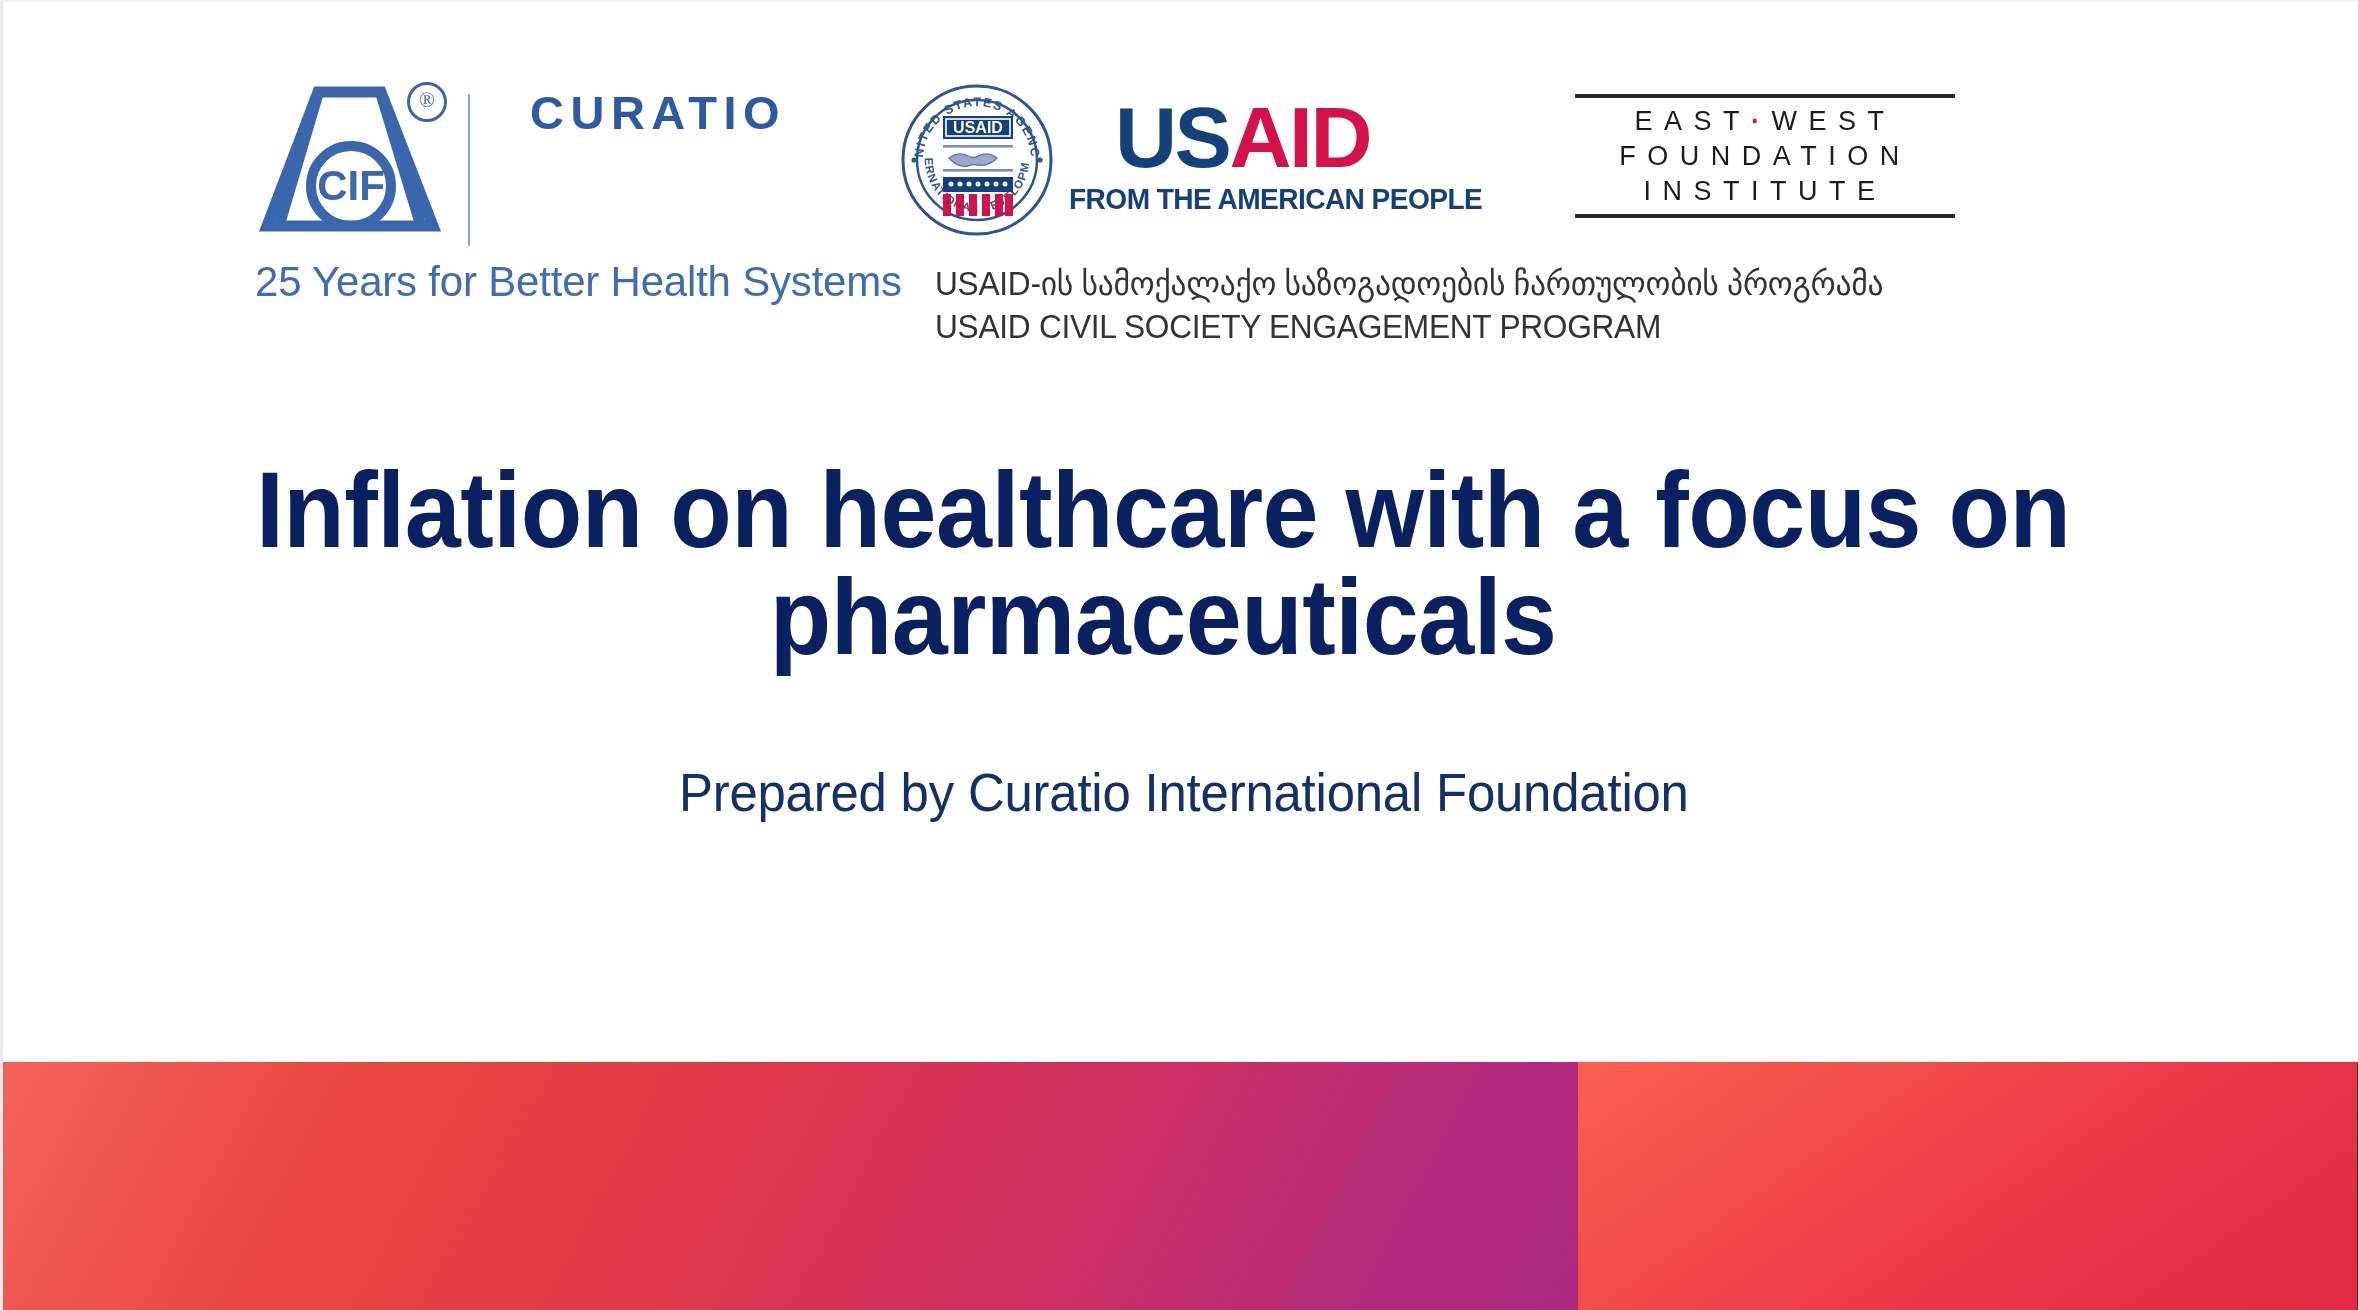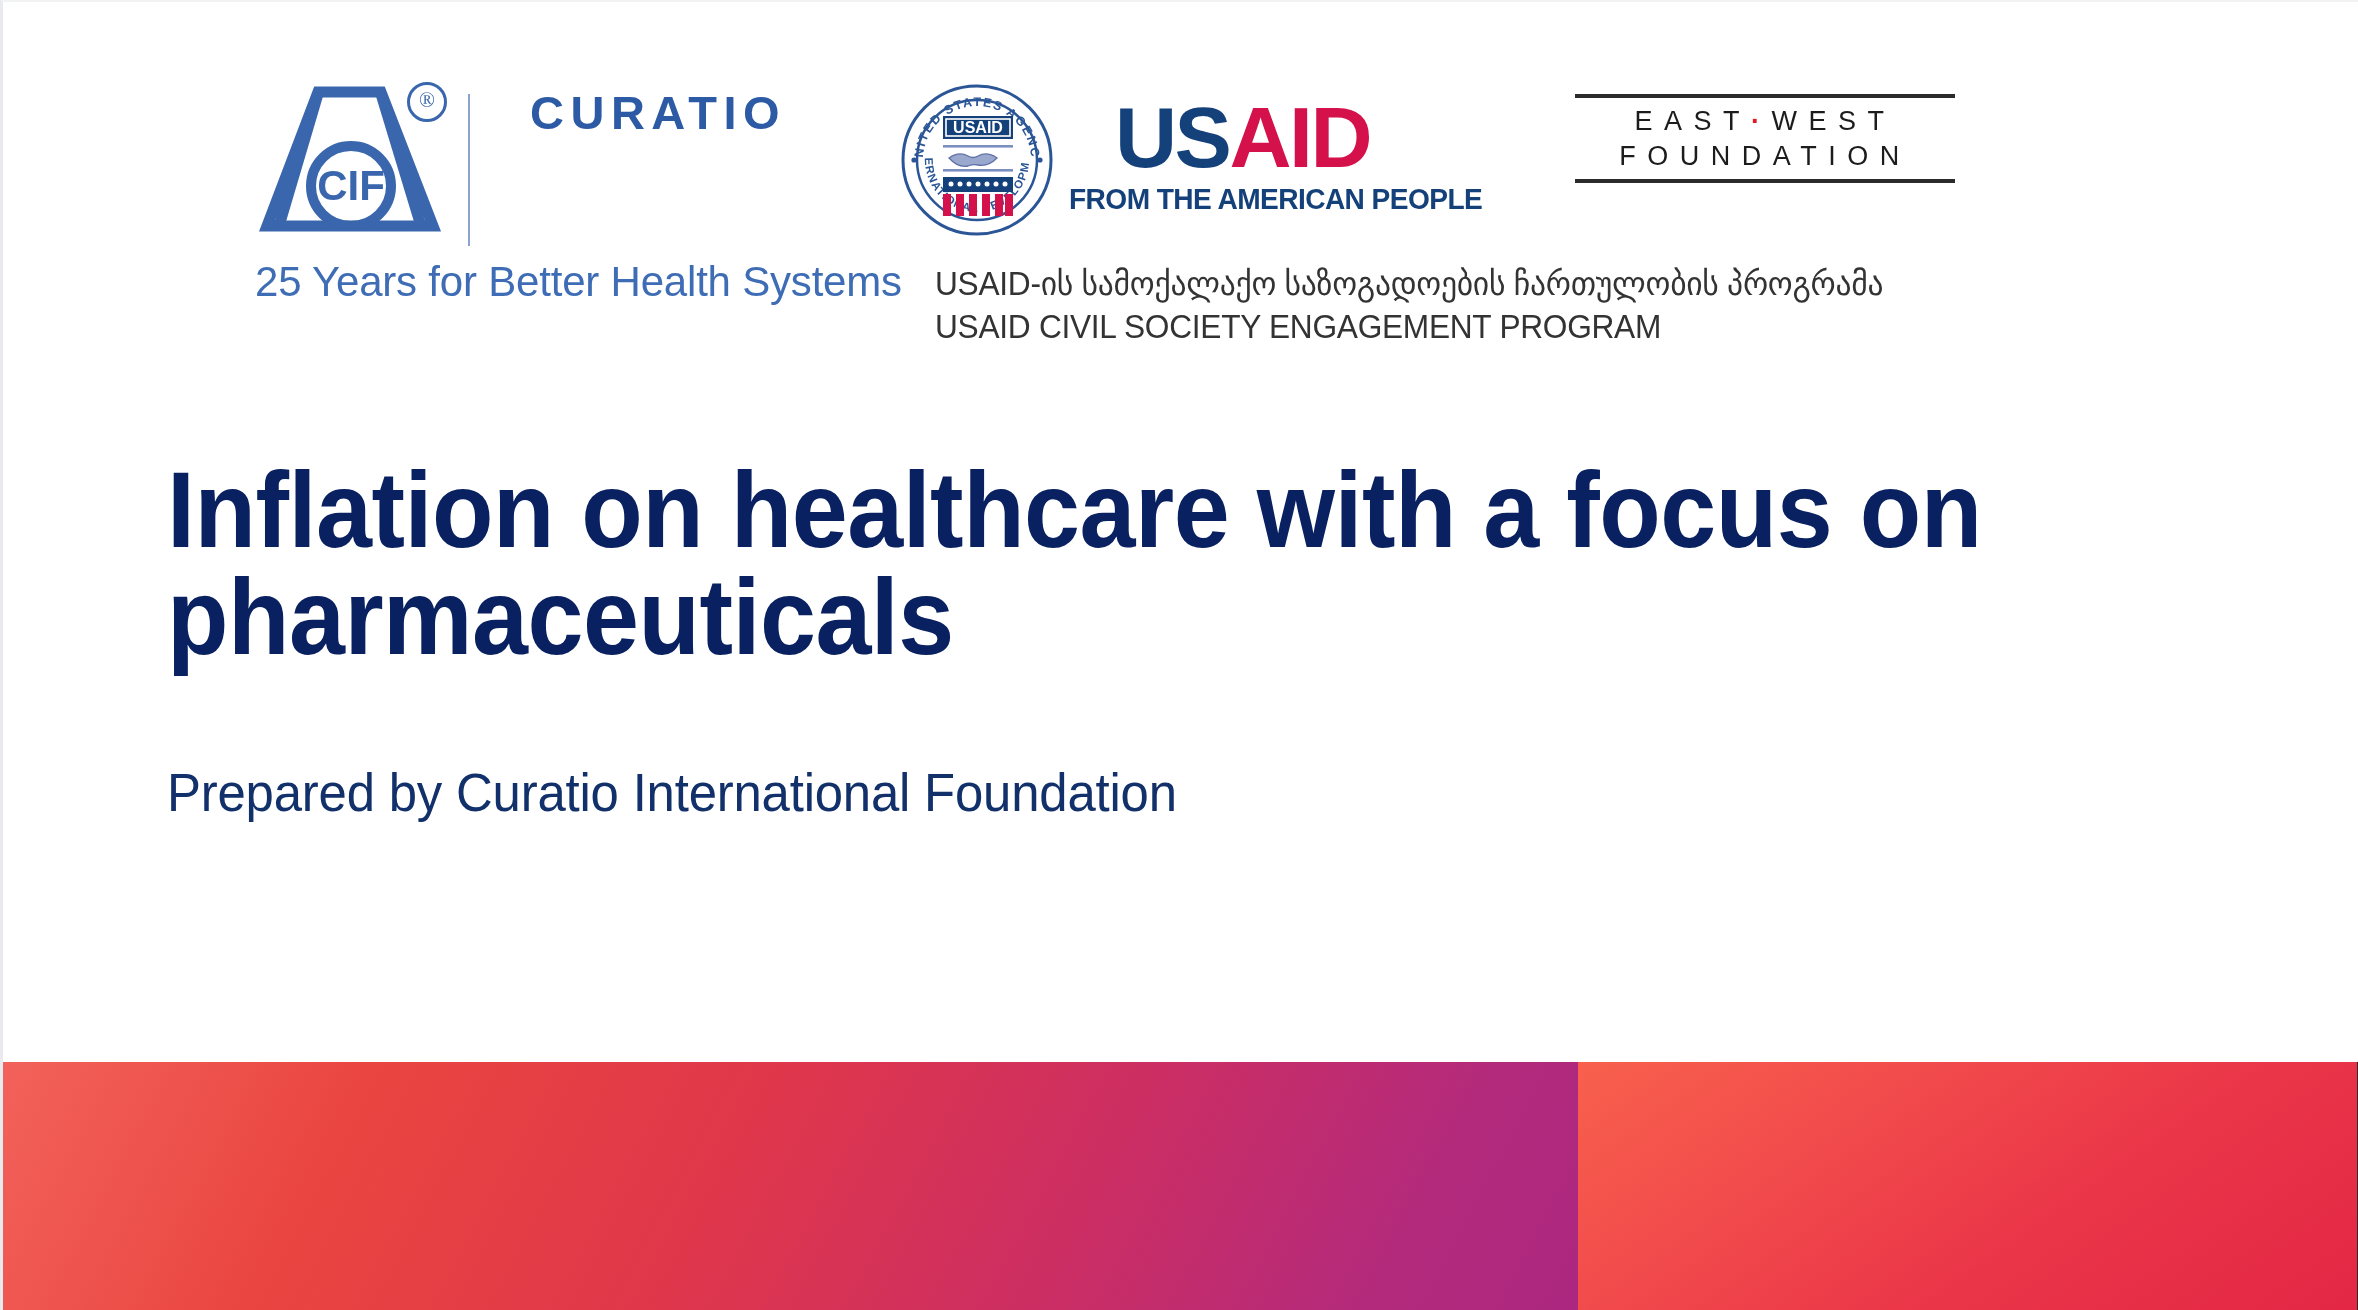--- a/index.html
+++ b/index.html
@@ -192,23 +192,24 @@
     line-height: 43px;
     letter-spacing: -0.3px;
     white-space: nowrap;
     transform: scaleX(0.96);
     transform-origin: left center;
   }
 
   
   .title-block {
     position: absolute;
-    left: 164px;
+    left: 192px;
     top: 455px;
     width: 2060px;
+    text-align: center;
   }
   .slide-title {
     color: #0a2161;
     font-size: 107px;
     font-weight: bold;
     line-height: 107px;
     letter-spacing: -0.5px;
     transform: scaleX(0.94);
     transform-origin: left top;
     margin: 0;
@@ -331,20 +332,21 @@
         <div class="usaid-wordmark"><span class="usaid-us">US</span><span class="usaid-aid">AID</span></div>
         <div class="usaid-tagline">FROM THE AMERICAN PEOPLE</div>
       </div>
     </div>
 
     <div class="ewmi-logo">
       <div class="ewmi-rule"></div>
       <div class="ewmi-lines">
         <div class="ewmi-line"><span>EAST</span><span class="ewmi-dot">·</span><span>WEST</span></div>
         <div class="ewmi-line">FOUNDATION</div>
+        <div class="ewmi-line">INSTITUTE</div>
       </div>
       <div class="ewmi-rule bottom"></div>
     </div>
 
     <div class="program-text">
       <div class="program-line">USAID-ის სამოქალაქო საზოგადოების ჩართულობის პროგრამა</div>
       <div class="program-line">USAID CIVIL SOCIETY ENGAGEMENT PROGRAM</div>
     </div>
 
   </div>

